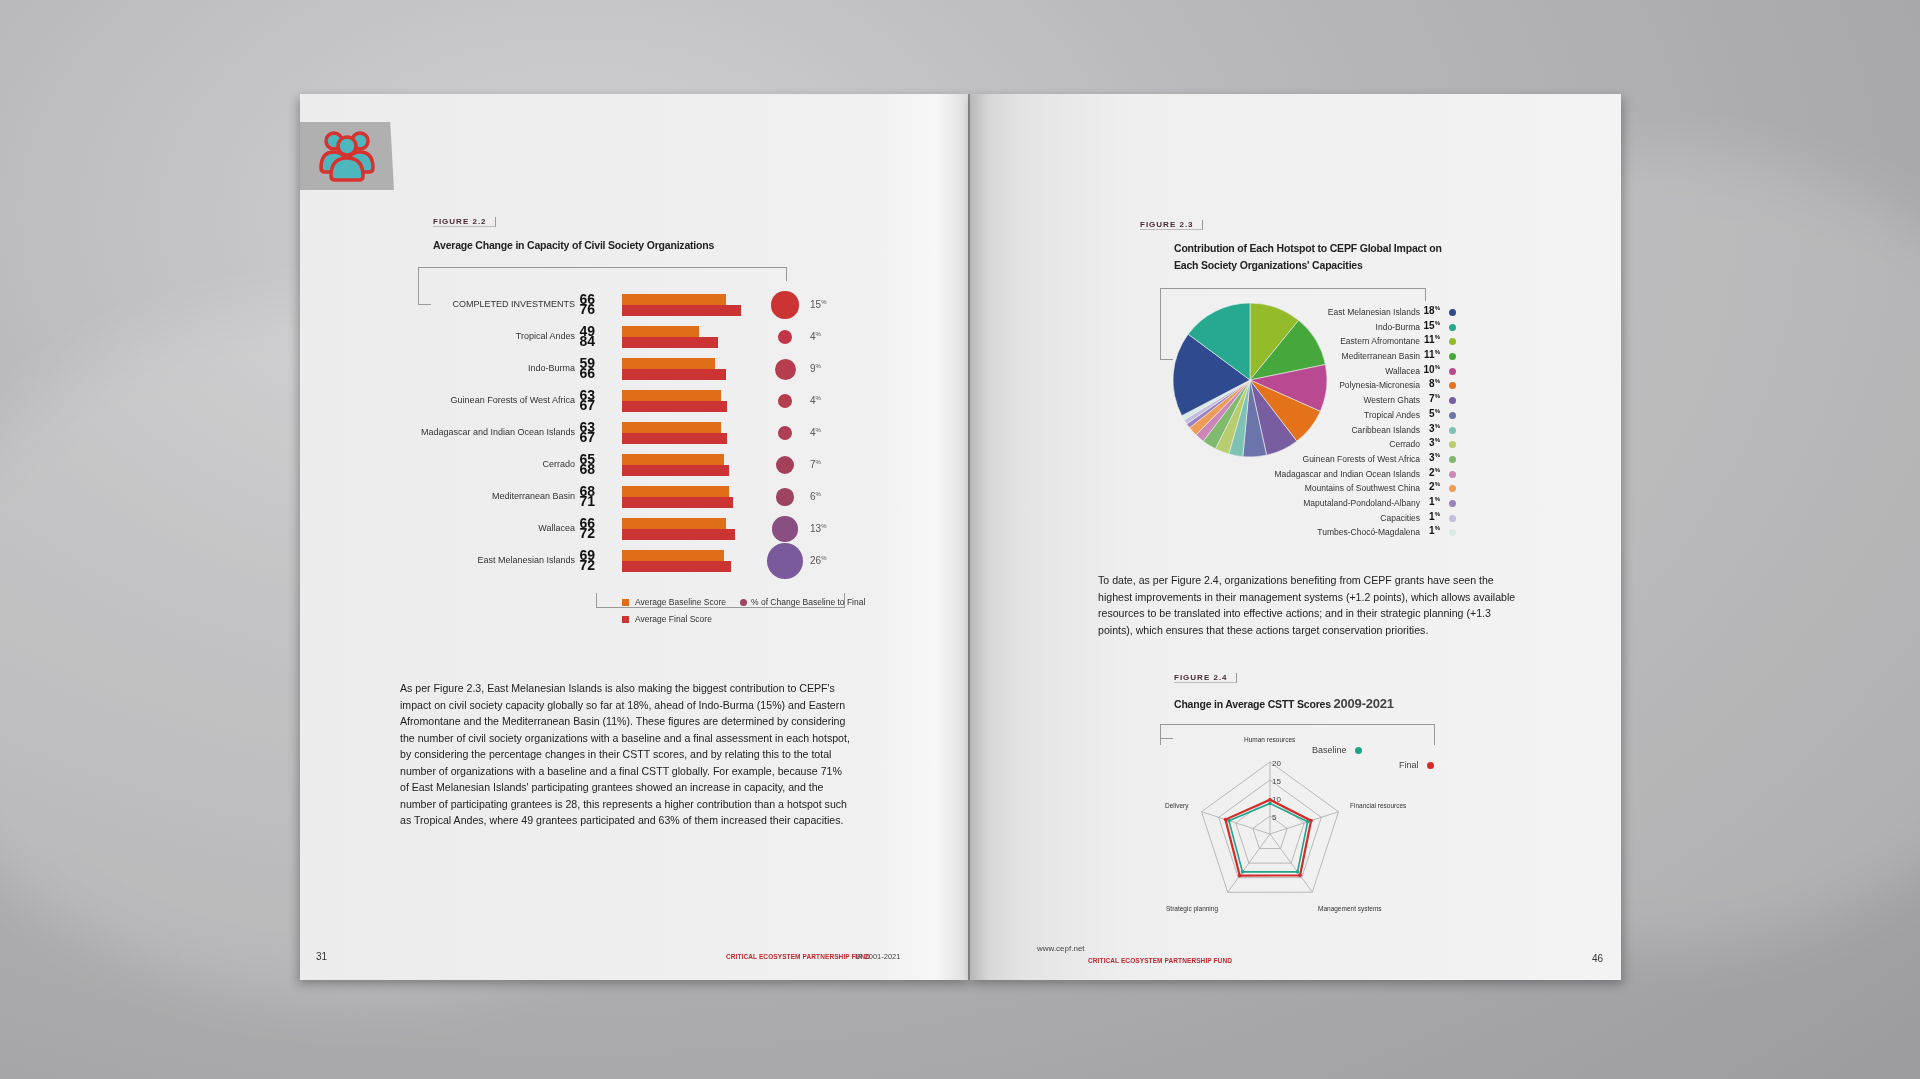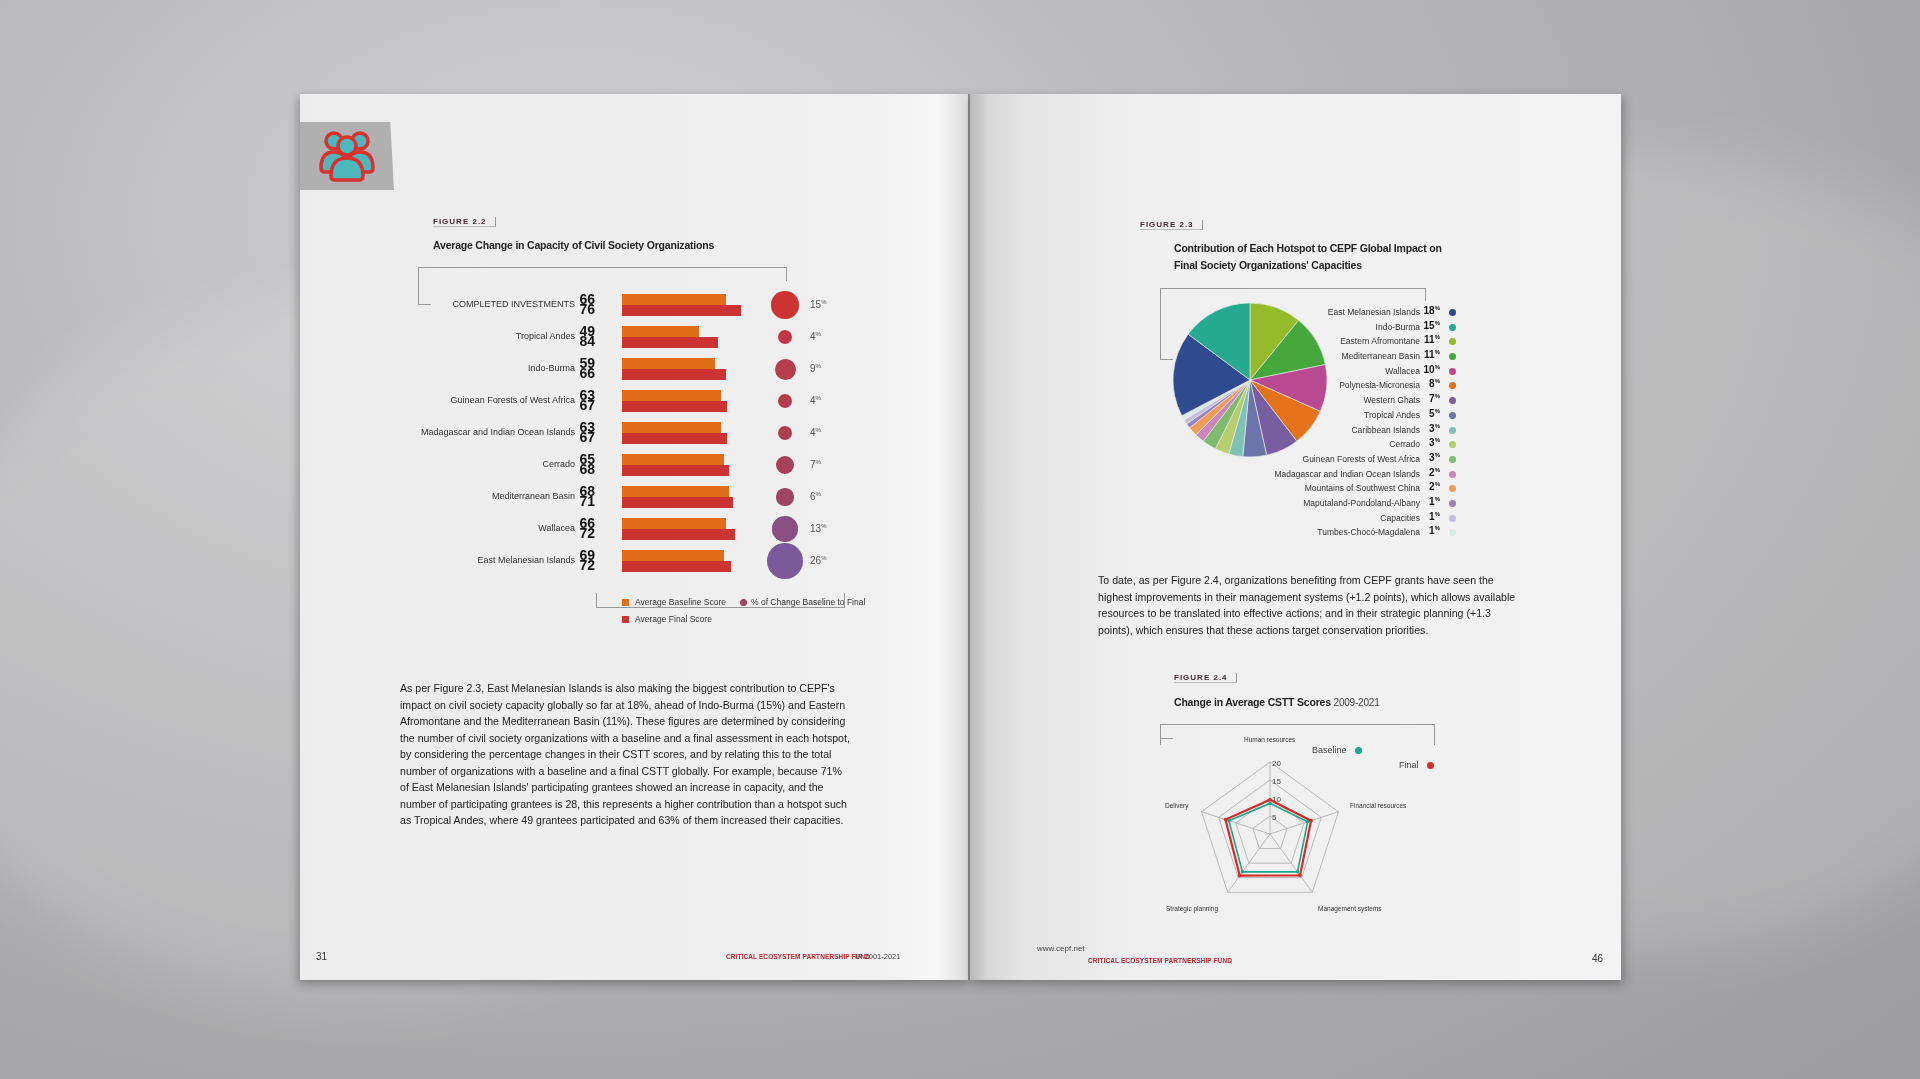--- a/index.html
+++ b/index.html
@@ -6,21 +6,21 @@
   body{width:1920px;height:1079px;overflow:hidden;position:relative;font-family:"Liberation Sans",sans-serif;
     background:radial-gradient(ellipse at 30% 20%,#d2d2d4 0%,#b9b9bb 35%,#a9a9ab 70%,#9c9c9e 100%);}
   .bg-hill{position:absolute;border-radius:50%;background:rgba(255,255,255,0.16);filter:blur(30px);}
   .page{position:absolute;top:94px;height:886px;background:#efefef;}
   .page.left{left:300px;width:670px;background:linear-gradient(90deg,#ececec 0%,#f0f0f0 85%,#f7f7f7 95%,#dcdcdc 100%);box-shadow:-2px 4px 10px rgba(0,0,0,0.3);}
   .page.right{left:970px;width:651px;background:linear-gradient(90deg,#b8b8b8 0%,#d8d8d8 3%,#e4e4e4 8%,#efefef 25%,#f3f3f3 100%);box-shadow:2px 4px 10px rgba(0,0,0,0.3);}
   .spine{position:absolute;left:968px;top:94px;width:4px;height:886px;background:#8a8a8a;}
   .tab{position:absolute;left:300px;top:122px;width:94px;height:68px;background:#b0b0b0;clip-path:polygon(0 0,96% 0,100% 100%,0 100%);}
   .fig-label{position:absolute;font-size:8px;font-weight:bold;letter-spacing:1px;color:#4a2a35;padding-right:8px;border-right:1px solid #999;border-bottom:1px solid #bbb;}
   .fig-title{position:absolute;font-size:10.5px;font-weight:bold;color:#222;letter-spacing:-0.2px;}
-  .fig-title small{font-weight:normal;font-size:10px;color:#444;}
+  .fig-title small{font-weight:bold;font-size:13px;color:#444;}
   .bracket{position:absolute;border:1px solid #999;border-bottom:none;}
   .bracket-tail{position:absolute;border-left:1px solid #999;border-bottom:1px solid #999;}
   .row{position:absolute;left:400px;height:26px;width:460px;}
   .row .name{position:absolute;right:285px;top:7px;font-size:9px;color:#333;white-space:nowrap;text-align:right;}
   .row .v1,.row .v2{position:absolute;left:175px;font-size:14px;font-weight:bold;color:#111;width:20px;text-align:right;line-height:11px;}
   .row .v1{top:2px}.row .v2{top:12px}
   .row .b1,.row .b2{position:absolute;left:222px;height:11px;}
   .row .b1{top:2px;background:#e06d18;}
   .row .b2{top:13px;background:#cc3333;}
   .row .bub{position:absolute;border-radius:50%;}
@@ -160,21 +160,21 @@
 <div class="legend-item" style="left:622px;top:614px;"><span class="legend-sq" style="background:#cc3333"></span><span>Average Final Score</span></div>
 
 <div class="body-text" style="left:400px;top:680px;width:450px;">As per Figure 2.3, East Melanesian Islands is also making the biggest contribution to CEPF's impact on civil society capacity globally so far at 18%, ahead of Indo-Burma (15%) and Eastern Afromontane and the Mediterranean Basin (11%). These figures are determined by considering the number of civil society organizations with a baseline and a final assessment in each hotspot, by considering the percentage changes in their CSTT scores, and by relating this to the total number of organizations with a baseline and a final CSTT globally. For example, because 71% of East Melanesian Islands' participating grantees showed an increase in capacity, and the number of participating grantees is 28, this represents a higher contribution than a hotspot such as Tropical Andes, where 49 grantees participated and 63% of them increased their capacities.</div>
 
 <div class="footer-num" style="left:316px;top:951px;">31</div>
 <div class="footer-org" style="left:726px;top:953px;">CRITICAL ECOSYSTEM PARTNERSHIP FUND</div>
 <div class="footer-ir" style="left:855px;top:952px;">IR 2001-2021</div>
 
 <div class="fig-label" style="left:1140px;top:220px;">FIGURE 2.3</div>
 <div class="fig-title" style="left:1174px;top:242px;">Contribution of Each Hotspot to CEPF Global Impact on</div>
-<div class="fig-title" style="left:1174px;top:259px;">Final Society Organizations' Capacities</div>
+<div class="fig-title" style="left:1174px;top:259px;">Each Society Organizations' Capacities</div>
 <div class="bracket" style="left:1160px;top:288px;width:264px;height:12px;"></div>
 <div class="bracket-tail" style="left:1160px;top:300px;width:12px;height:59px;"></div>
 
 <svg id="pie" style="position:absolute;left:1170px;top:300px;" width="160" height="160" viewBox="-80 -80 160 160">
     <path d="M0 0 L4.7148901767173095e-15 -77 A77 77 0 0 1 48.674504954023135 -59.66399724692251Z" fill="#93bb2a" stroke="#f0f0f0" stroke-width="0.6"></path>
     <path d="M0 0 L48.674504954023135 -59.66399724692251 A77 77 0 0 1 75.43157219667928 -15.462144609890316Z" fill="#46a83c" stroke="#f0f0f0" stroke-width="0.6"></path>
     <path d="M0 0 L75.43157219667928 -15.462144609890316 A77 77 0 0 1 70.31049026760364 31.391638350510046Z" fill="#b94a92" stroke="#f0f0f0" stroke-width="0.6"></path>
     <path d="M0 0 L70.31049026760364 31.391638350510046 A77 77 0 0 1 46.79541813720093 61.14890711504602Z" fill="#e3721b" stroke="#f0f0f0" stroke-width="0.6"></path>
     <path d="M0 0 L46.79541813720093 61.14890711504602 A77 77 0 0 1 16.633372292189218 75.18198538339774Z" fill="#785ea0" stroke="#f0f0f0" stroke-width="0.6"></path>
     <path d="M0 0 L16.633372292189218 75.18198538339774 A77 77 0 0 1 -7.174803596273525 76.66499979361443Z" fill="#6b75ab" stroke="#f0f0f0" stroke-width="0.6"></path>

